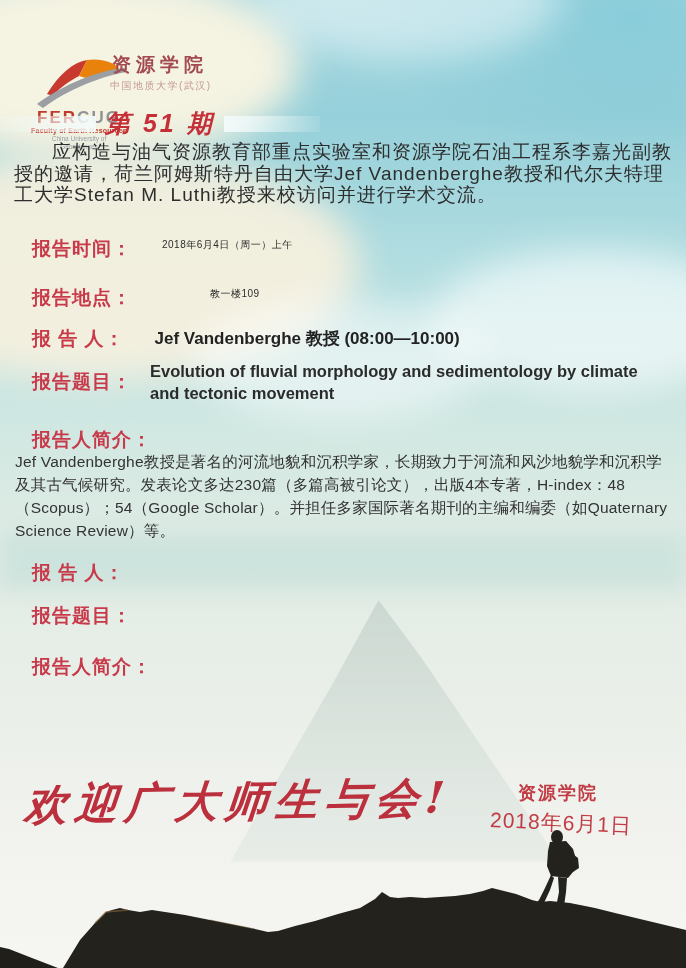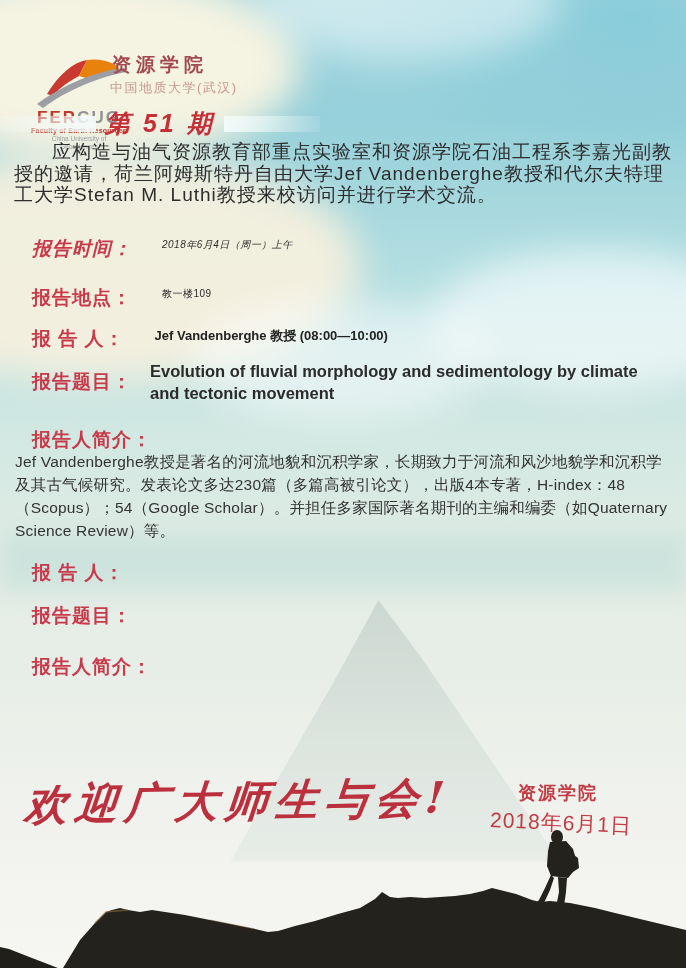--- a/index.html
+++ b/index.html
@@ -29,44 +29,44 @@
   .logo-block { position:absolute; left:20px; top:54px; width:118px; text-align:center; }
   .logo-mark { display:block; margin:0 auto; }
   .logo-word { font-size:17px; font-weight:bold; letter-spacing:2px; line-height:16px; }
   .logo-word .fer { color:#c0392b; }
   .logo-word .cug { color:#8f9396; }
   .logo-tagline { font-size:7px; font-weight:bold; color:#c0392b; letter-spacing:.2px; line-height:9px; }
   .logo-sub { font-size:6.5px; color:#9aa0a4; line-height:8px; }
 
   .school-cn { position:absolute; left:112px; top:52px; font-size:19px; font-weight:bold;
     color:#a34a50; letter-spacing:5px; }
-  .univ-cn { position:absolute; left:110px; top:79px; font-size:13px; color:#c79a94; letter-spacing:1.5px; }
+  .univ-cn { position:absolute; left:110px; top:79px; font-size:10px; color:#c79a94; letter-spacing:1.5px; }
 
   
   .page-title { position:absolute; left:238px; top:28px; width:420px; text-align:center;
     font-size:53px; font-weight:800; letter-spacing:12px; color:#f2e30b; white-space:nowrap; }
   .issue-row { position:absolute; left:0; top:107px; width:560px; display:flex;
     justify-content:flex-start; align-items:center; gap:9px;font-style:italic; }
   .issue-bar { width:96px; height:16px; }
   .issue-bar.left  { background:linear-gradient(270deg, rgba(243,251,251,.95), rgba(243,251,251,.1)); }
   .issue-bar.right { background:linear-gradient(90deg,  rgba(243,251,251,.95), rgba(243,251,251,.1)); }
   .issue-text { font-size:25px; font-weight:bold; color:#c42f38; letter-spacing:3px; white-space:nowrap; }
 
   
   .intro { position:absolute; left:14px; top:141px; width:660px; font-size:19px; line-height:21.5px;
     letter-spacing:1px; color:#2d2d2d; text-indent:2em; }
 
   .row { position:absolute; left:32px; display:flex; align-items:flex-start; }
   .red-label { font-size:19px; font-weight:bold; color:#c8394a; letter-spacing:1px; white-space:nowrap; }
-  .row-time  { top:236px;font-style:italic; } .row-venue { top:285px; }
+  .row-time  { top:236px; } .row-venue { top:285px;gap:48px; }
   .row-speaker1 { top:326px; } .row-speaker2 { top:560px; }
   .row-topic1 { top:358px; align-items:center; min-height:48px; }
   .row-topic2 { top:592px; align-items:center; min-height:48px; }
   .plain-value { font-size:10px; color:#2c2c2c; margin-left:30px; padding-top:2px; letter-spacing:.5px; }
-  .speaker-value { font-size:13px; font-weight:bold; color:#222; margin-left:30px; padding-top:1px; }
+  .speaker-value { font-size:17px; font-weight:bold; color:#222; margin-left:30px; padding-top:1px; }
   .topic-value { font-size:16.5px; font-weight:bold; color:#2b2b2b; line-height:22px; margin-left:18px; width:520px; }
   .bio-label1 { position:absolute; left:32px; top:427px; }
   .bio-label2 { position:absolute; left:32px; top:654px; }
   .bio-text { position:absolute; left:15px; width:658px; font-size:15.5px; line-height:23px; color:#333; letter-spacing:.2px; }
   .bio-1 { top:450px; } .bio-2 { top:677px; }
 
   
   .welcome { position:absolute; left:25px; top:773px; font-family:"DejaVu Serif","Liberation Serif",serif;
     font-size:43px; font-weight:bold; font-style:italic; color:#bc2f3d; letter-spacing:7px;
     transform:skewX(-6deg) rotate(-1deg); white-space:nowrap; }

